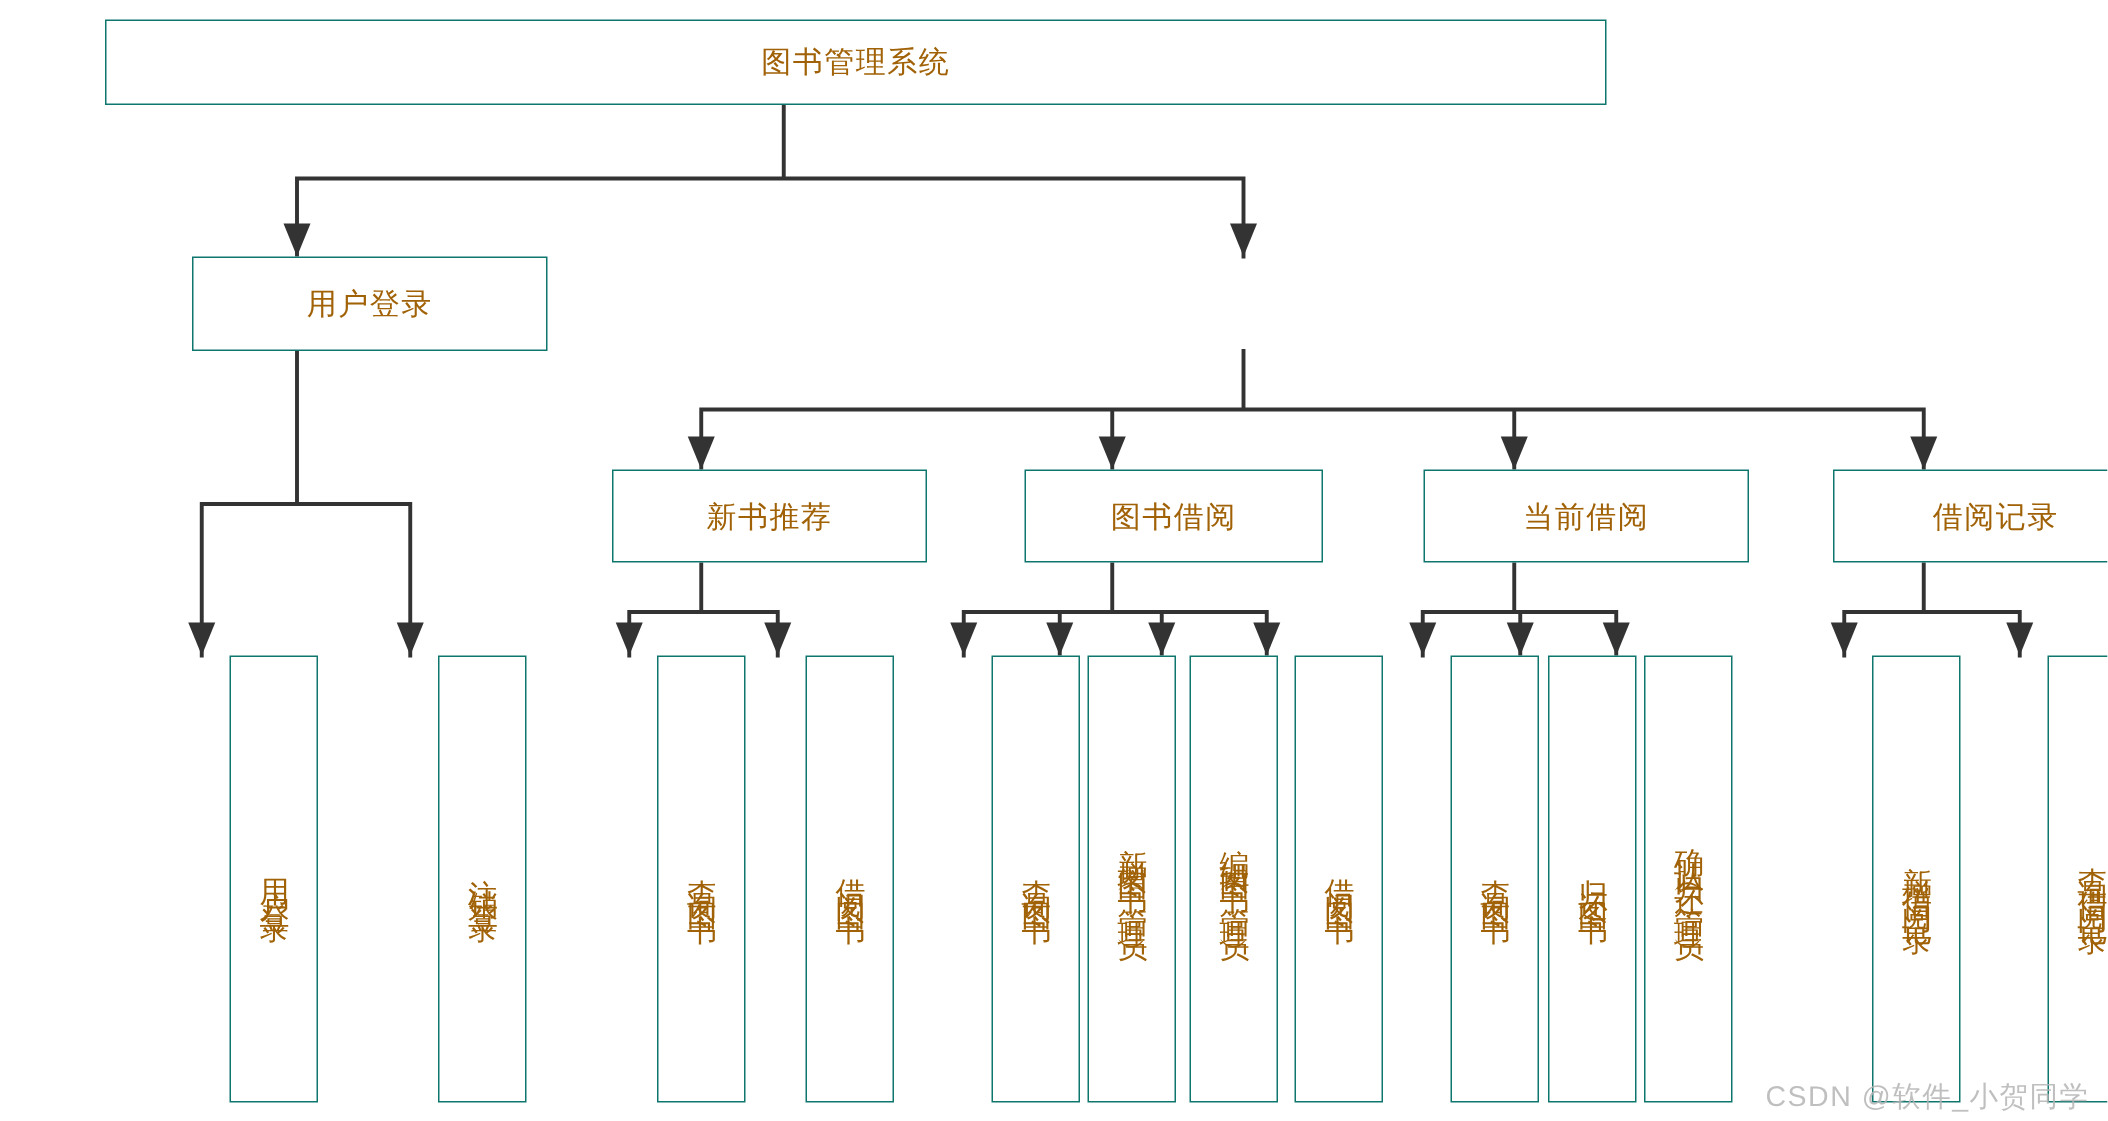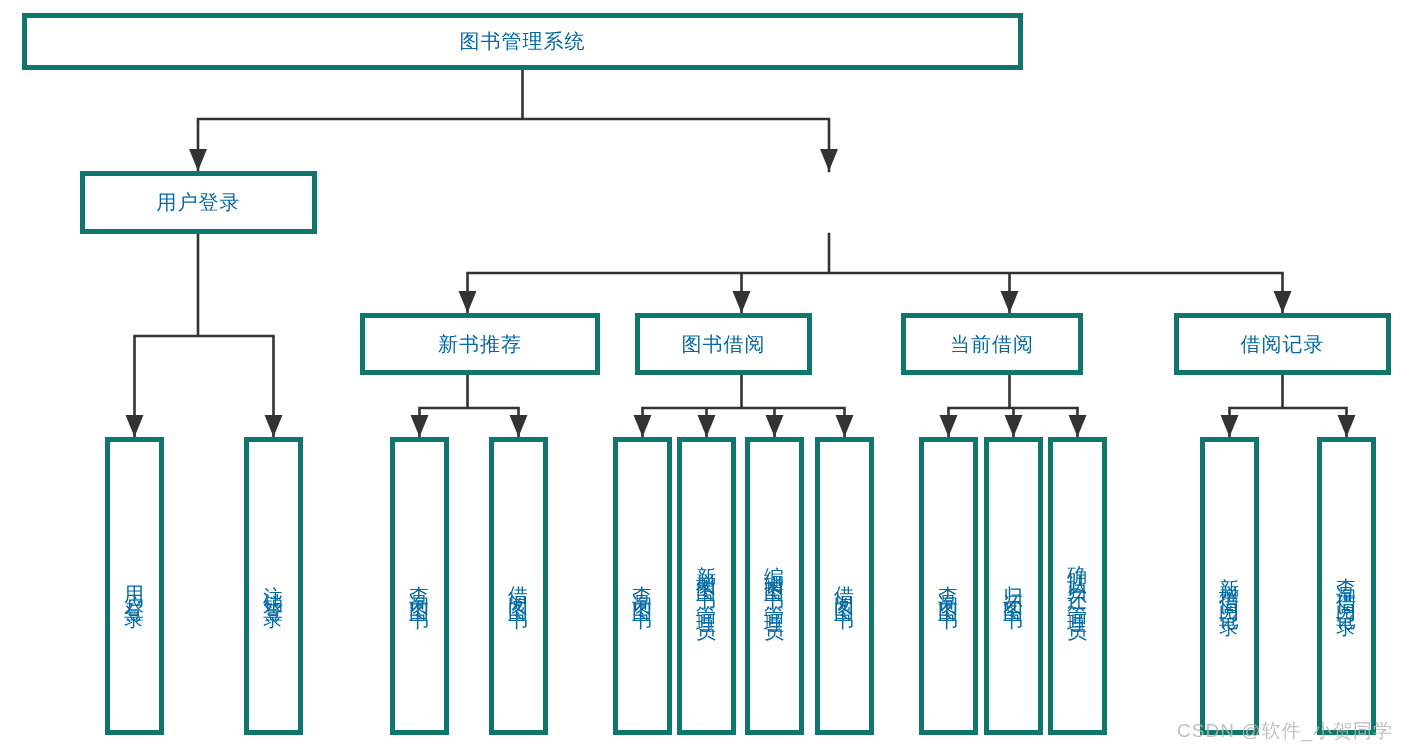--- a/index.html
+++ b/index.html
@@ -17,36 +17,37 @@
   }
   .wires {
     position: absolute;
     left: 0; top: 0;
     width: 1405px; height: 747px;
   }
   .node {
     position: absolute;
     box-sizing: border-box;
     background: #ffffff;
-    border: 5px solid #0f766e;
-    color: #0369a1;
+    border: 1px solid #0f766e;
+    color: #a16207;
     display: flex;
     align-items: center;
     justify-content: center;
     font-size: 20px;
     letter-spacing: 1px;
     z-index: 2;
+    margin-left: 48px;
   }
   .node.root  { left: 22px;  top: 13px;  width: 1001px; height: 57px; }
   .node.lvl2a { left: 80px;  top: 171px; width: 237px;  height: 63px; }
   .node.lvl2b { left: 712px; top: 171px; width: 234px;  height: 63px; }
   .node.lvl3  { top: 313px;  height: 62px; }
-  .node.l3a { left: 360px;  width: 240px; }
-  .node.l3b { left: 635px;  width: 177px; }
-  .node.l3c { left: 901px;  width: 182px; }
+  .node.l3a { left: 360px;  width: 210px; }
+  .node.l3b { left: 635px;  width: 199px; }
+  .node.l3c { left: 901px;  width: 217px; }
   .node.l3d { left: 1174px; width: 217px; }
   .node.leaf {
     top: 437px;
     width: 59px;
     height: 298px;
     writing-mode: vertical-rl;
     text-orientation: mixed;
     letter-spacing: 8px;
     line-height: 1;
     font-size: 20px;

